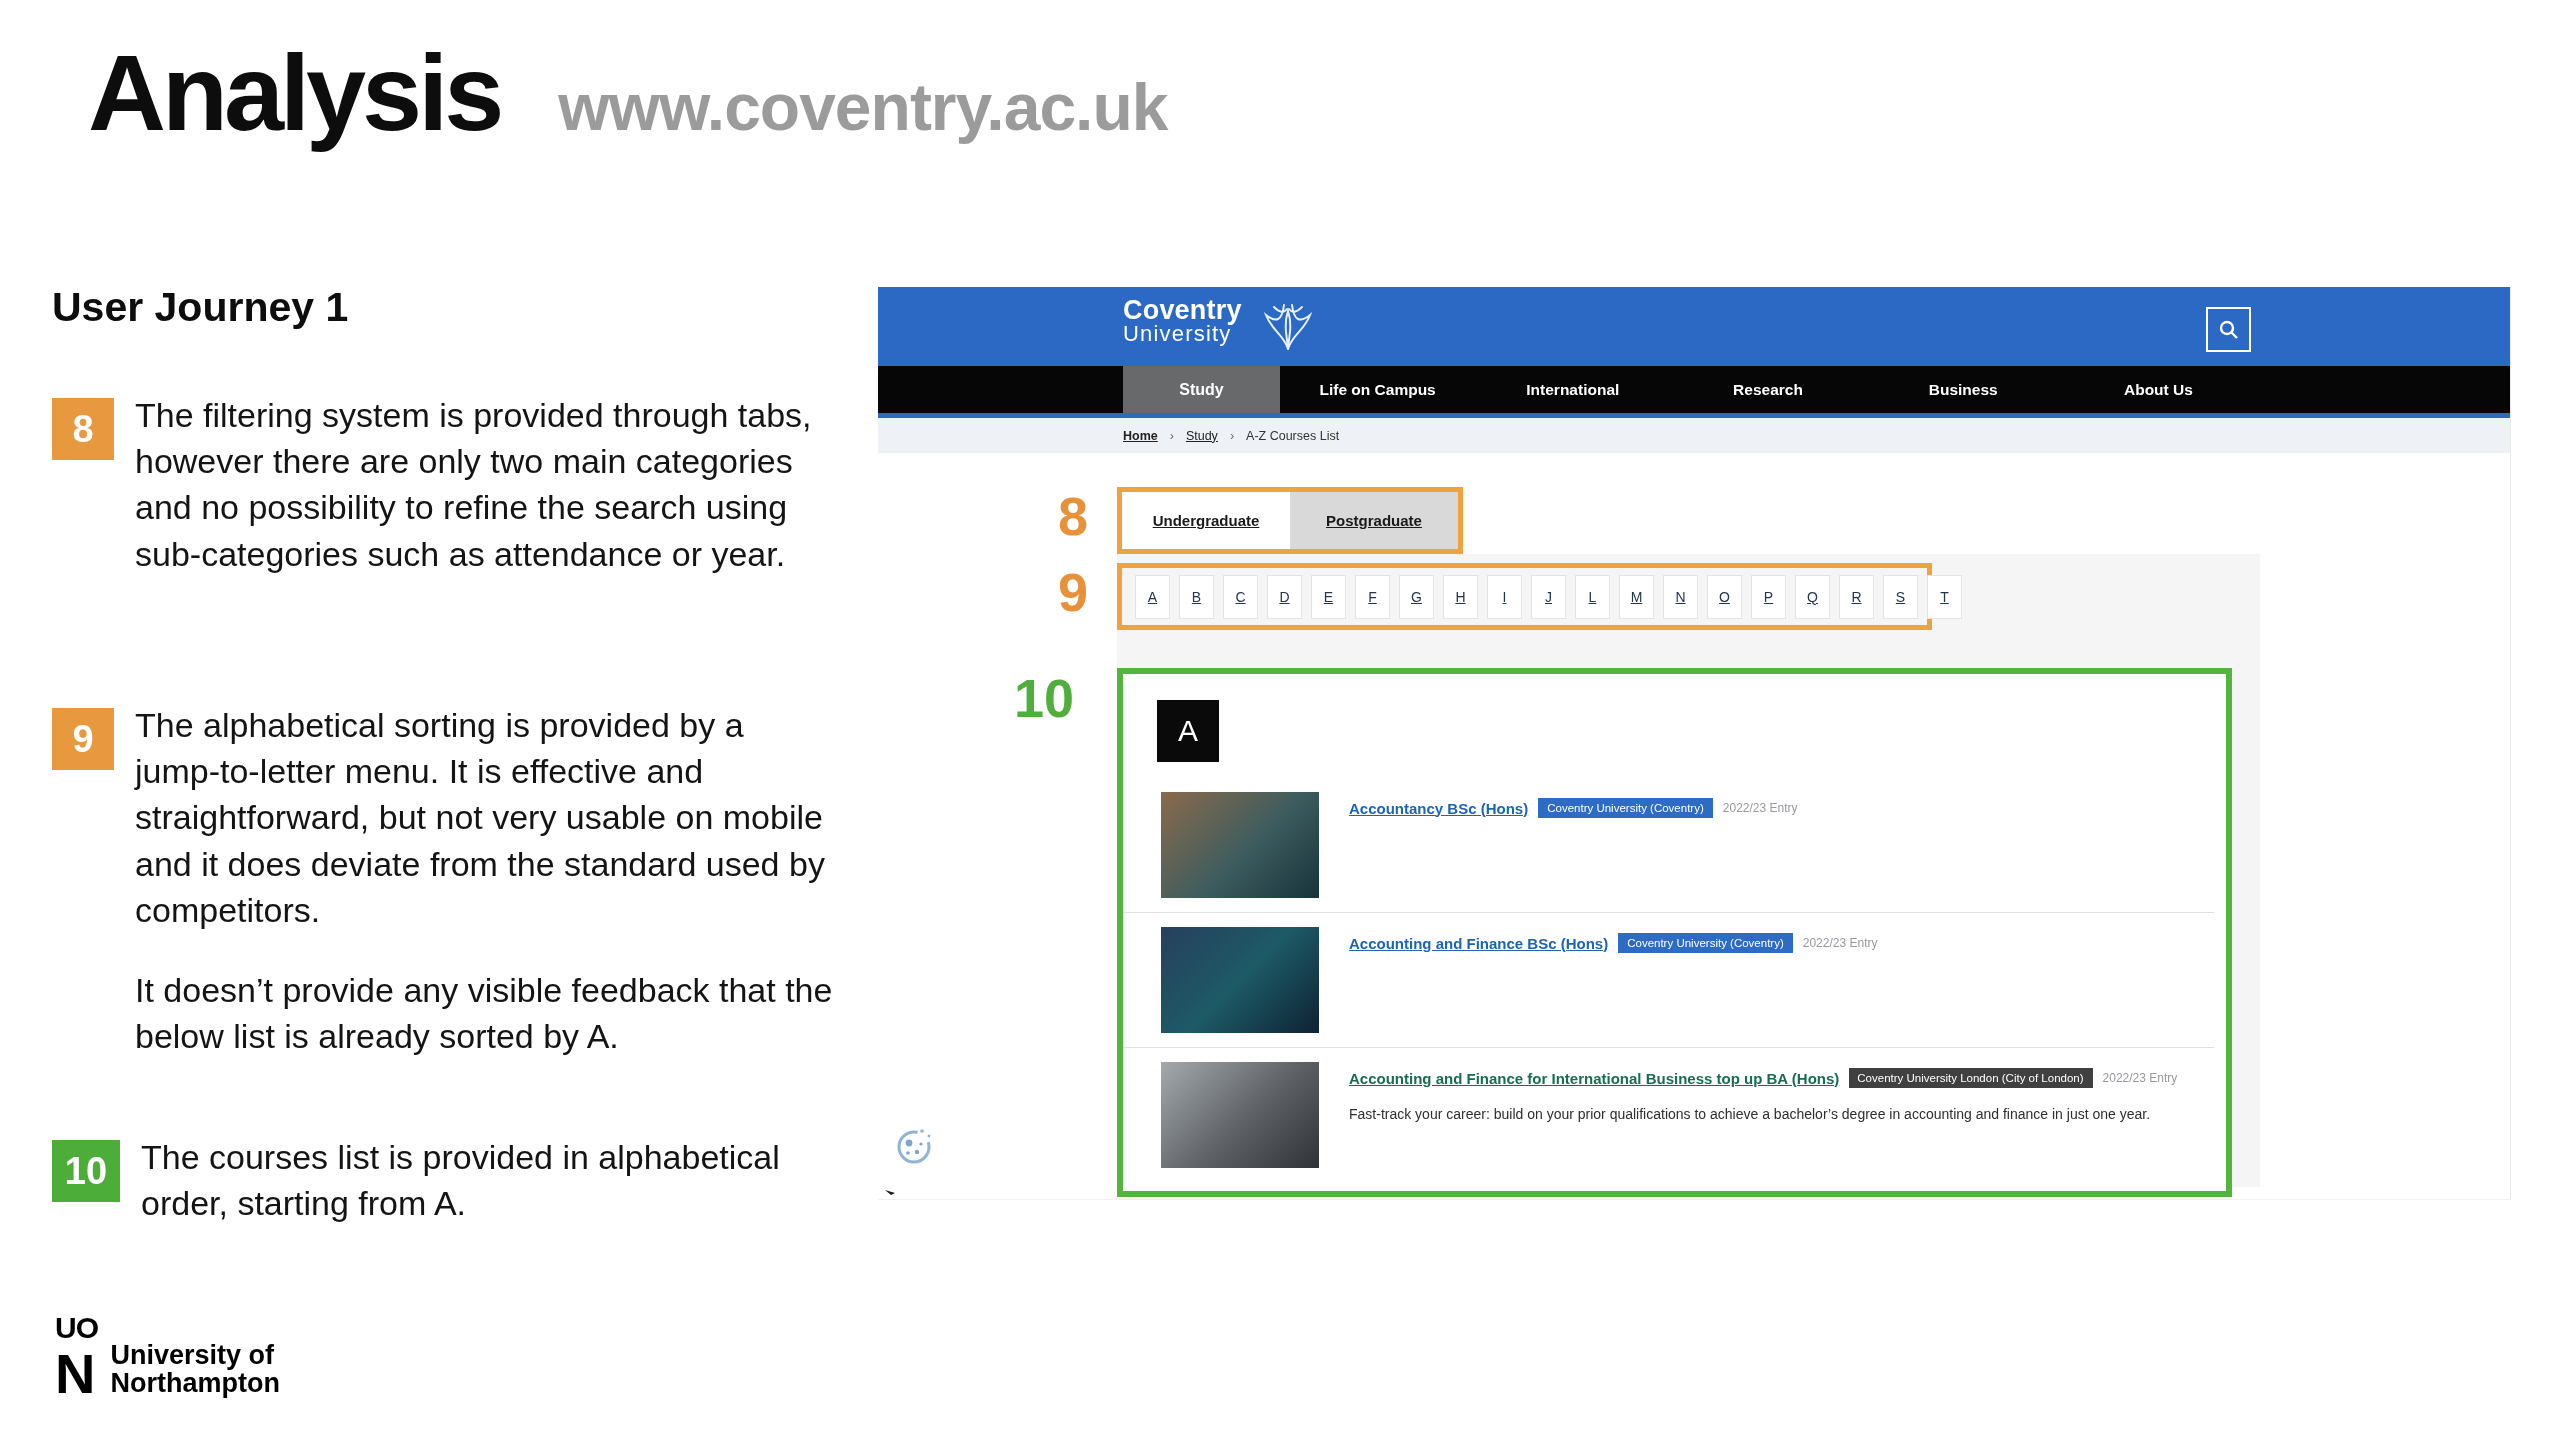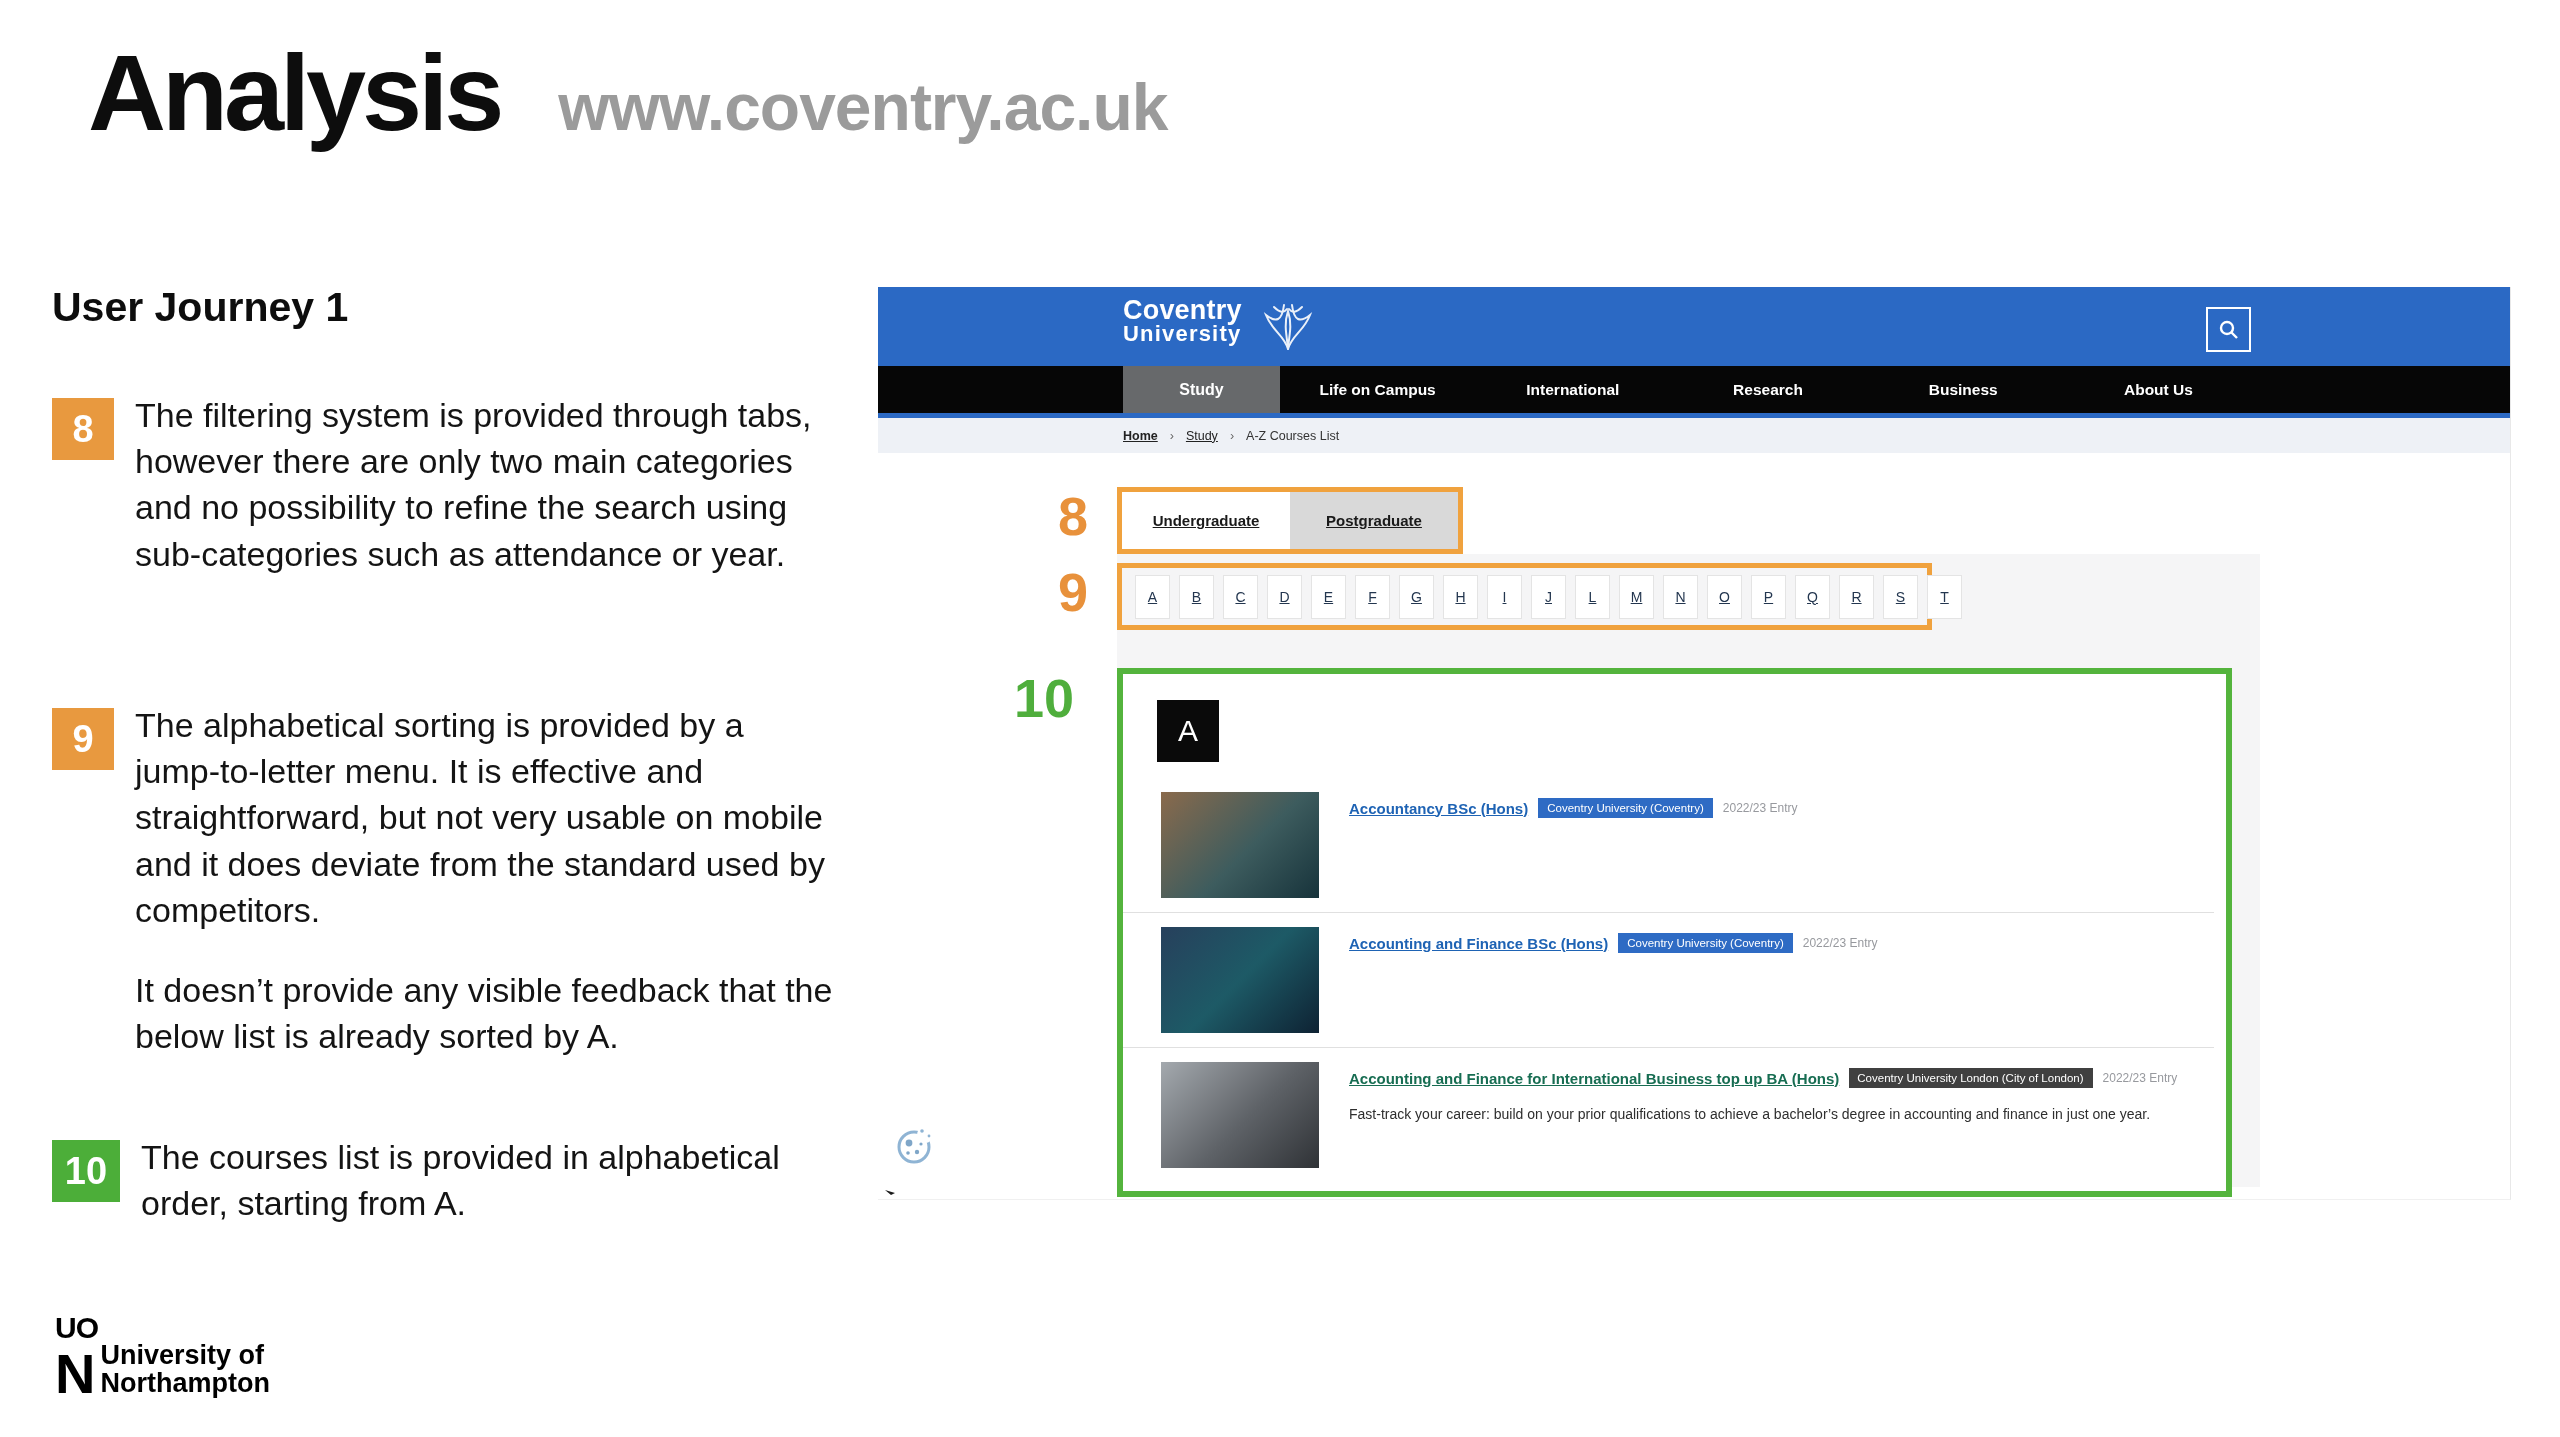--- a/index.html
+++ b/index.html
@@ -21,29 +21,29 @@
   .note .txt p{margin:0;}
   .note .txt p + p{margin-top:34px;}
   #note8{top:392px;}
   #note9{top:702px;}
   #note10{top:1134px;}
 
   .uon{position:absolute;left:55px;top:1314px;color:#000;}
   .uon .r1{font-size:30px;font-weight:900;letter-spacing:-1px;line-height:.9;}
   .uon .r2{display:flex;align-items:flex-end;}
   .uon .bigN{font-size:56px;font-weight:900;line-height:.82;}
-  .uon .names{margin-left:5px;font-size:27px;font-weight:800;line-height:1.04;}
+  .uon .names{margin-left:15px;font-size:27px;font-weight:800;line-height:1.04;}
 
   
   .shot{position:absolute;left:878px;top:287px;width:1632px;height:912px;background:#fff;
         border-right:1px solid #e8e8e8;border-bottom:1px solid #f0f0f0;}
   .hdr{position:absolute;left:0;top:0;width:100%;height:79px;background:#2B69C4;}
   .brand{position:absolute;left:245px;top:10px;color:#fff;line-height:.98;}
   .brand .b1{font-size:27px;font-weight:700;letter-spacing:.2px;}
-  .brand .b2{font-size:22px;font-weight:700;letter-spacing:1.2px;}
+  .brand .b2{font-size:22px;font-weight:400;letter-spacing:1.2px;}
   .phoenix{position:absolute;left:384px;top:6px;}
   .search-btn{position:absolute;left:1328px;top:20px;width:45px;height:45px;border:2px solid #fff;
               display:flex;align-items:center;justify-content:center;background:transparent;cursor:pointer;}
 
   .nav{position:absolute;left:0;top:79px;width:100%;height:47px;background:#060606;}
   .study-tab{position:absolute;left:245px;top:0;width:157px;height:47px;background:#67696B;
              display:flex;align-items:center;justify-content:center;}
   .study-tab span{color:#fff;font-size:16px;font-weight:700;}
   .nav-rest{position:absolute;left:402px;top:0;width:976px;height:47px;display:flex;}
   .nav-item{flex:1;display:flex;align-items:center;justify-content:center;color:#fff;

